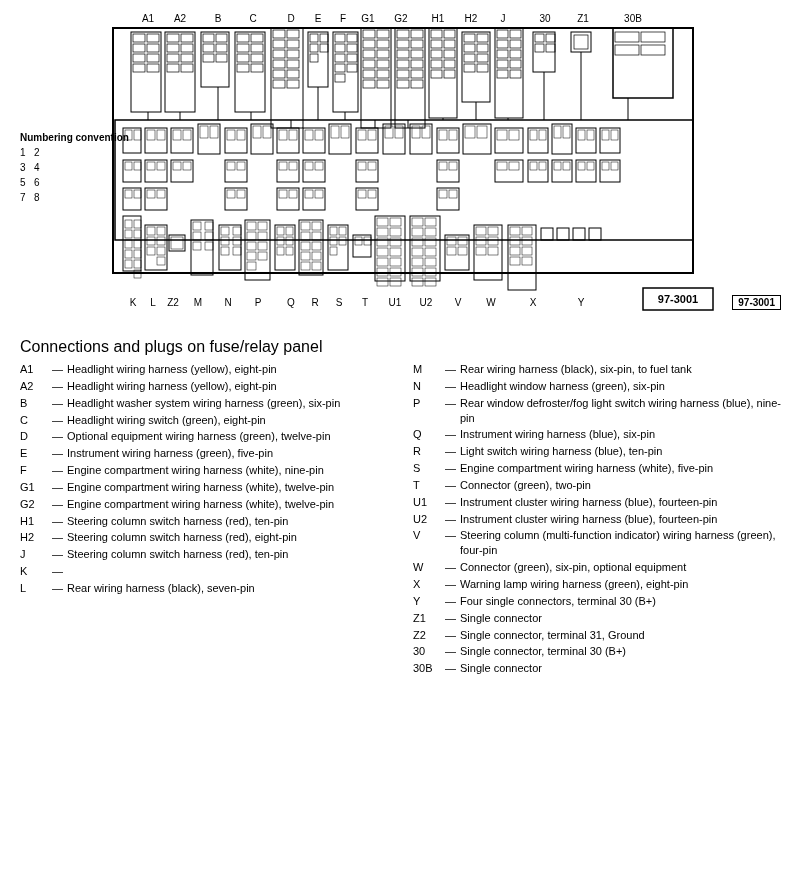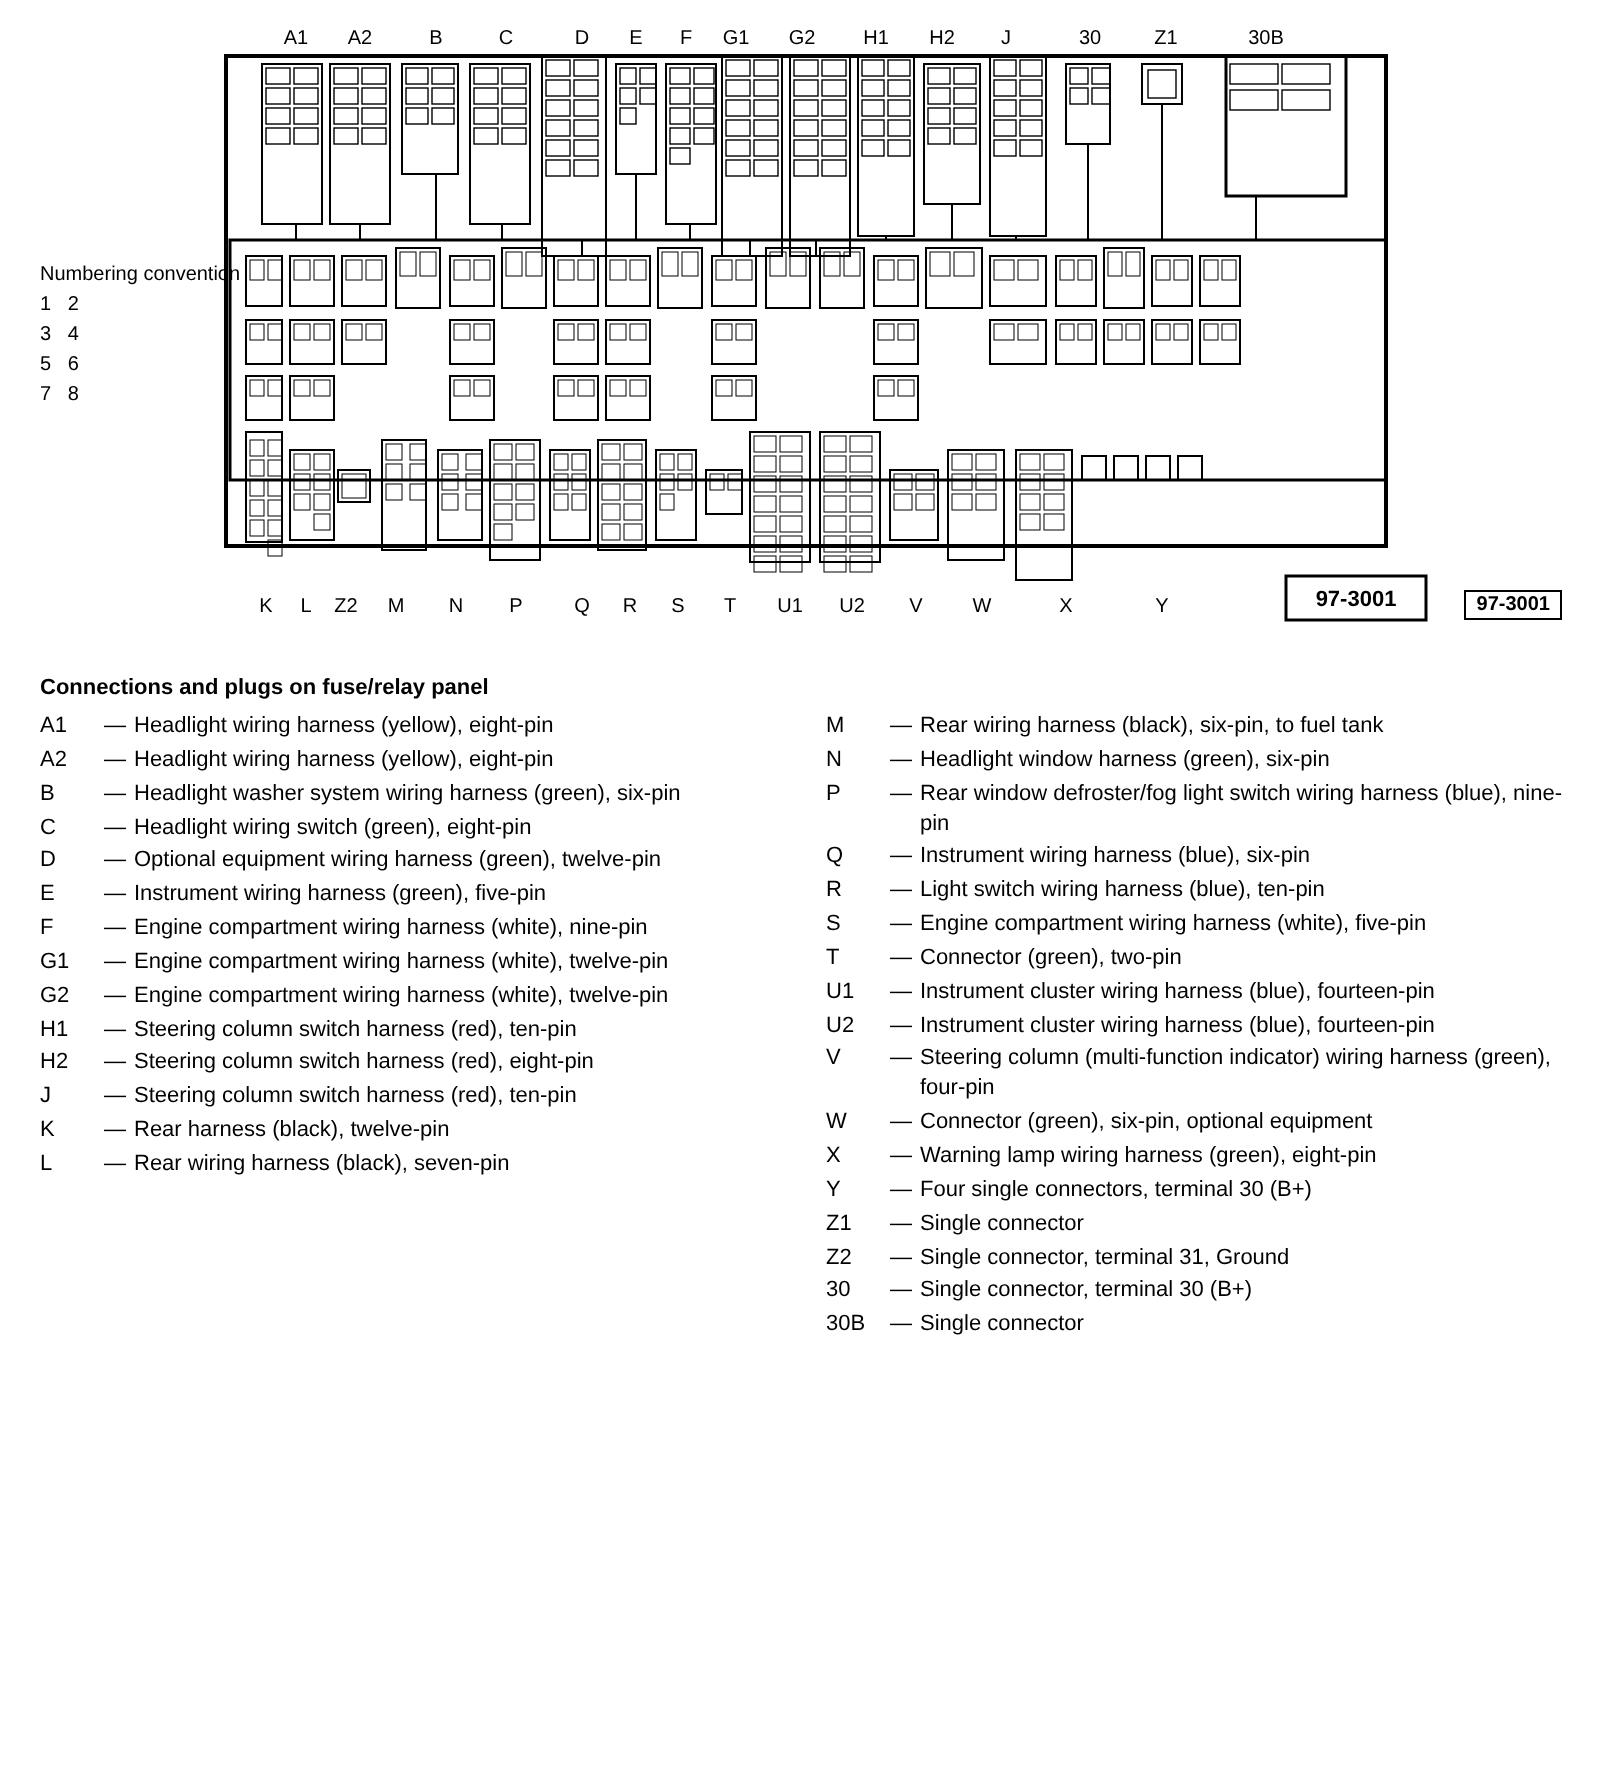--- a/index.html
+++ b/index.html
@@ -26,22 +26,22 @@
     .diagram-svg-wrap {
       display: flex;
       justify-content: center;
     }
 
     
     .descriptions {
       padding: 0 5px;
     }
     .descriptions h3 {
-      font-size: 11px;
-      font-weight: bold;
+      font-size: 16px;
+      font-weight: normal;
       margin-bottom: 6px;
     }
     .columns {
       display: flex;
       gap: 20px;
     }
     .col {
       flex: 1;
     }
     .entry {
@@ -63,21 +63,21 @@
     }
 
     .numbering-convention {
       position: absolute;
       left: 5px;
       top: 120px;
       font-size: 10px;
       line-height: 1.5;
     }
     .numbering-convention .nc-title {
-      font-weight: normal;
+      font-weight: bold;
     }
 
     .diagram-num {
       position: absolute;
       right: 10px;
       bottom: 10px;
       border: 1px solid #000;
       padding: 1px 5px;
       font-size: 10px;
       font-weight: bold;
@@ -673,21 +673,20 @@
             <span class="entry-val">Steering column switch harness (red), eight-pin</span>
           </div>
           <div class="entry">
             <span class="entry-key">J</span>
             <span class="entry-dash">—</span>
             <span class="entry-val">Steering column switch harness (red), ten-pin</span>
           </div>
           <div class="entry">
             <span class="entry-key">K</span>
             <span class="entry-dash">—</span>
-            <span class="entry-val">Rear harness (black), twelve-pin</span>
           </div>
           <div class="entry">
             <span class="entry-key">L</span>
             <span class="entry-dash">—</span>
             <span class="entry-val">Rear wiring harness (black), seven-pin</span>
           </div>
         </div>
       <div class="col" id="right-col">
           <div class="entry">
             <span class="entry-key">M</span>

